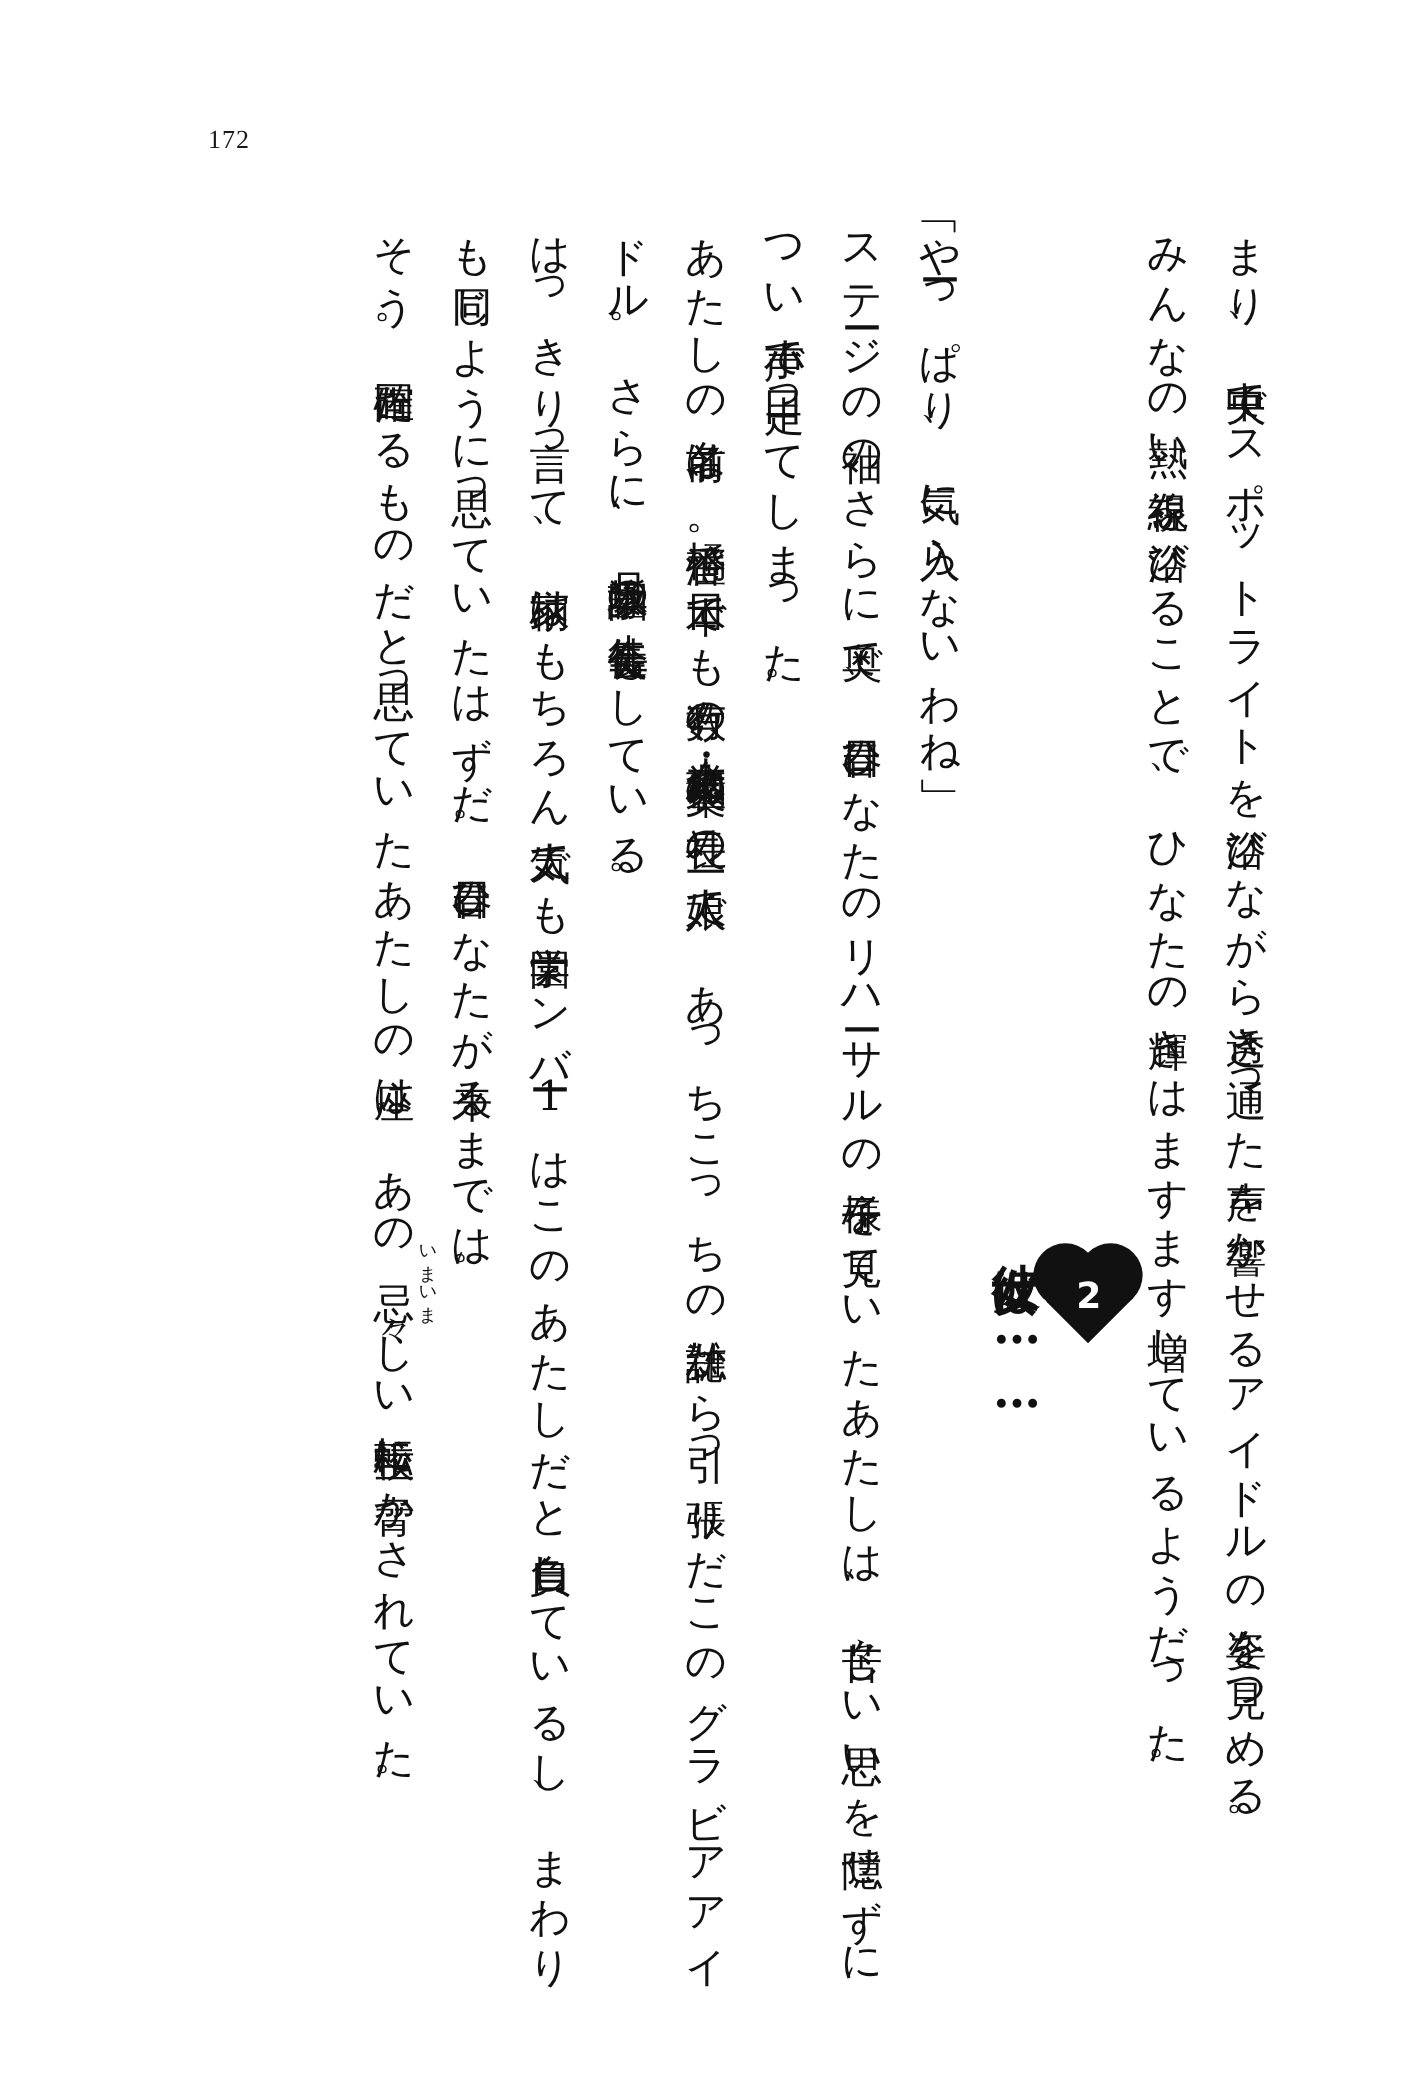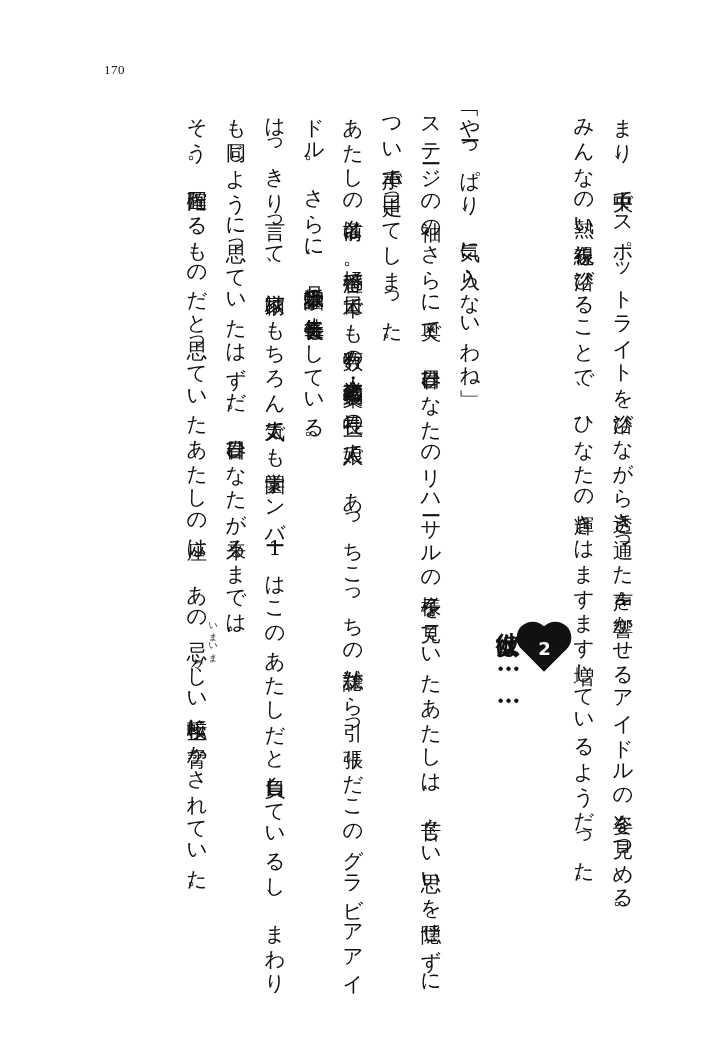--- a/index.html
+++ b/index.html
@@ -122,21 +122,21 @@
   
   ruby { ruby-position: over; }
   rt {
     font-size: 9px;
     letter-spacing: 0;
   }
 </style>
 </head>
 <body>
 
-<div class="page-number">170</div>
+<div class="page-number">172</div>
 
 <div class="text-block">
 
   <span class="para">まり、中央でスポットライトを浴びながら透き通った声を響かせるアイドルの姿を見つめる。</span><br>
   <span class="para">みんなの熱い視線を浴びることで、ひなたの輝きはますます増しているようだった。</span><br>
 
   <span class="chapter">
     <span class="chapter-inner">
       <span class="chapter-mark">
         <span class="heart"></span>

